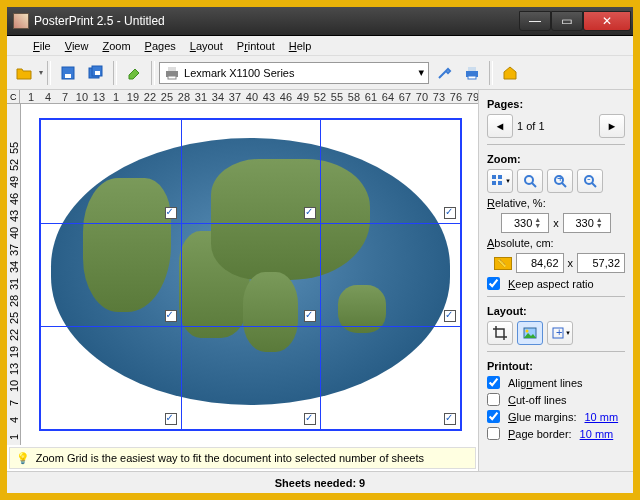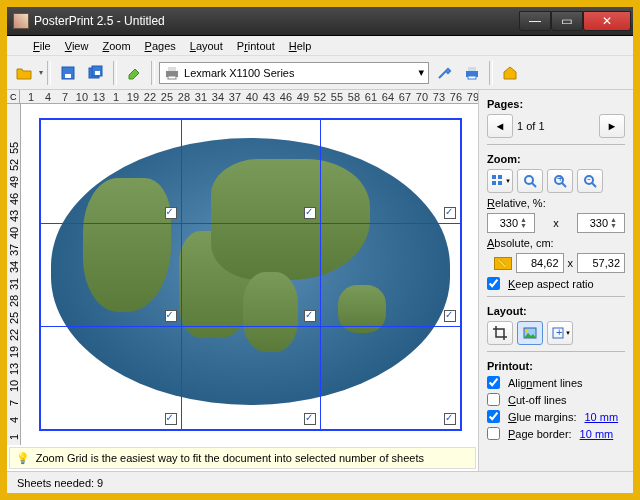--- a/index.html
+++ b/index.html
@@ -49,21 +49,21 @@
 .sbtn{width:26px;height:24px;border:1px solid #bbb;background:linear-gradient(#fff,#eee);border-radius:3px;display:flex;align-items:center;justify-content:center}
 .sbtn.sel{border-color:#5a8fd8;background:#d8e8ff}
 .spin{width:48px;height:20px;border:1px solid #999;background:#fff;display:flex;align-items:center;padding:0 2px}
 .spin span{flex:1;text-align:right;padding-right:2px}
 .spin .arrows{width:12px;font-size:7px;line-height:6px;color:#555}
 .chk{display:flex;align-items:center;gap:8px}
 .chk input{width:13px;height:13px}
 .val-link{color:#0000ee;text-decoration:underline}
 .hr{height:1px;background:#bbb;margin:2px 0}
 .hint{height:22px;background:#ffffe1;border:1px solid #ddd;display:flex;align-items:center;padding:0 6px;gap:6px;margin:2px}
-.foot{height:22px;background:#f0f0f0;border-top:1px solid #ccc;display:flex;align-items:center;justify-content:flex-start;padding:0 10px;font-weight:normal}
+.foot{height:22px;background:#f0f0f0;border-top:1px solid #ccc;display:flex;align-items:center;justify-content:center;padding:0 10px;font-weight:bold}
 svg{width:16px;height:16px}
 </style>
 </head>
 <body>
 
 <div class="window">
   <div class="titlebar">
     <div class="icon"></div>
     <div class="title">PosterPrint 2.5 - Untitled</div>
     <div class="winbtns">
@@ -261,21 +261,21 @@
           </div>
         <div class="sbtn">
             <svg viewBox="0 0 16 16">
               <circle cx="7" cy="7" r="4" fill="none" stroke="#3a7bd5" stroke-width="2"></circle>
               <line x1="10" y1="10" x2="14" y2="14" stroke="#3a7bd5" stroke-width="2"></line>
               <text x="5" y="9" font-size="7" fill="#3a7bd5">-</text>
             </svg>
           </div>
       </div>
       <div><u>R</u>elative, %:</div>
-      <div class="side-row" style="justify-content:space-between">
+      <div class="side-row" style="justify-content:center">
         <div class="spin">
             <span>330</span>
             <div class="arrows">▲<br>▼</div>
           </div>
         <span>x</span>
         <div class="spin">
             <span>330</span>
             <div class="arrows">▲<br>▼</div>
           </div>
       </div>

